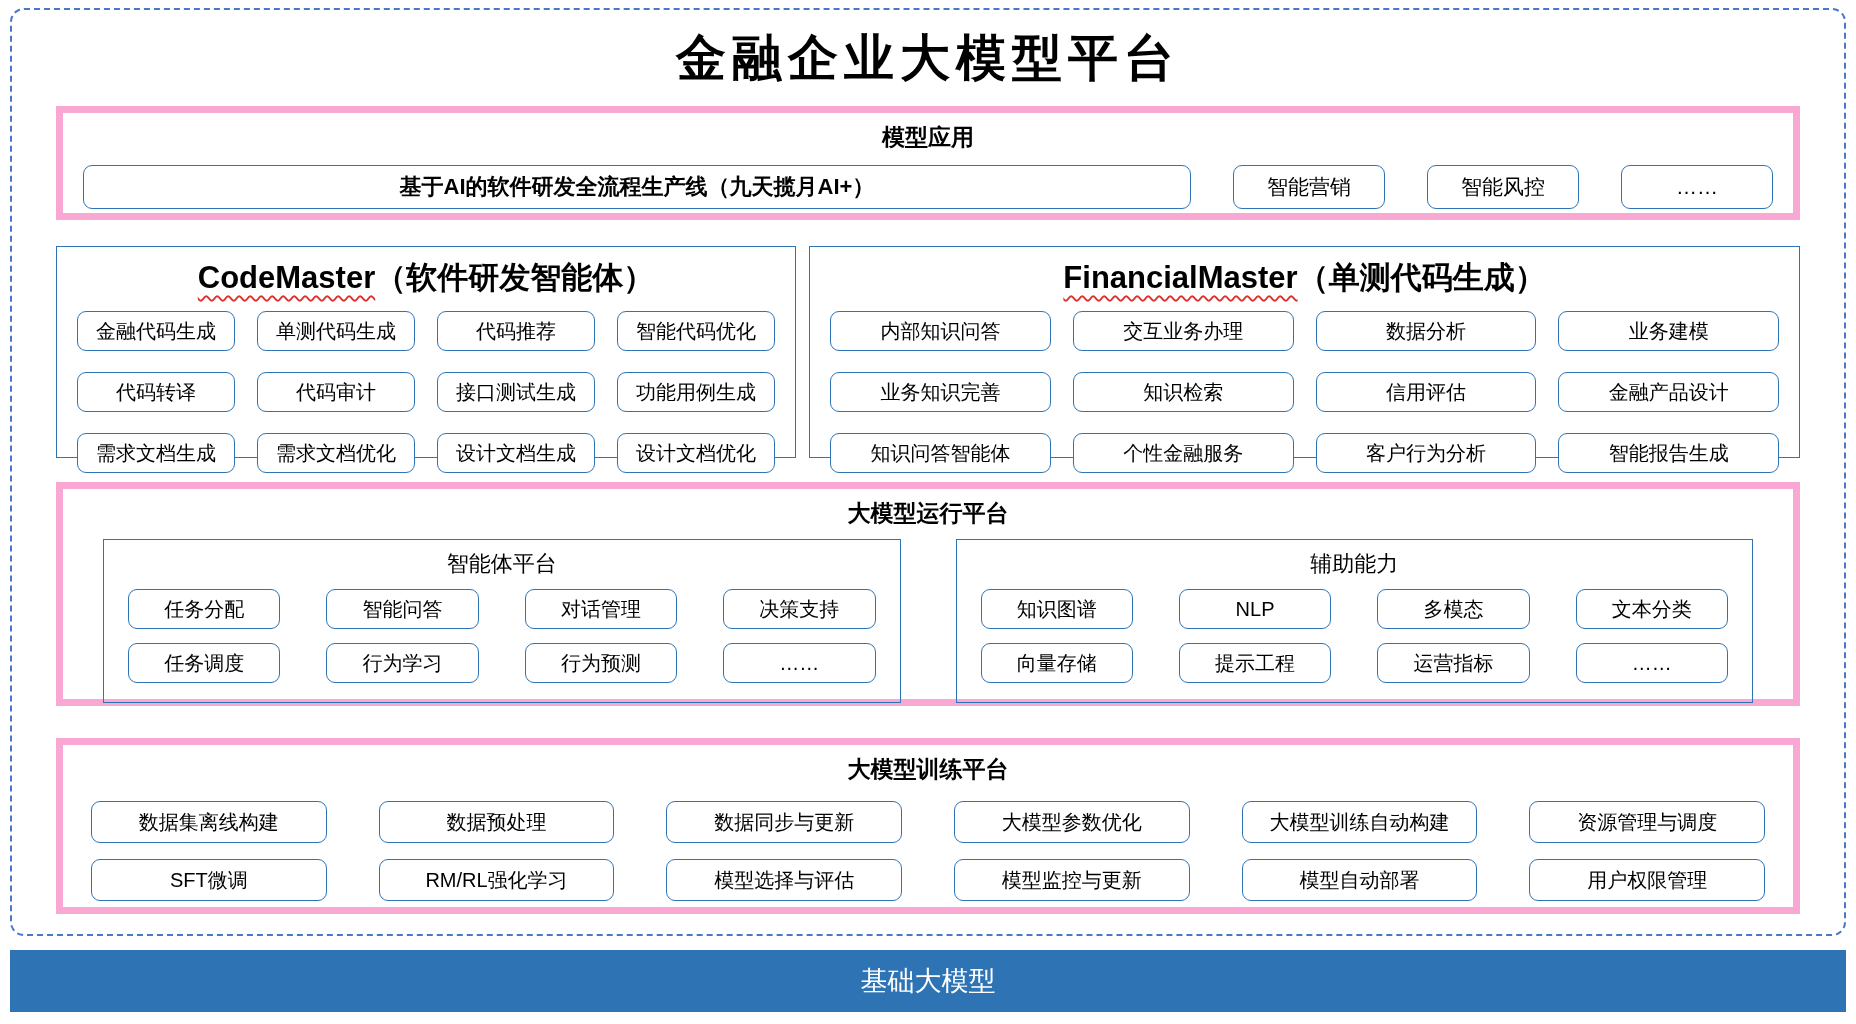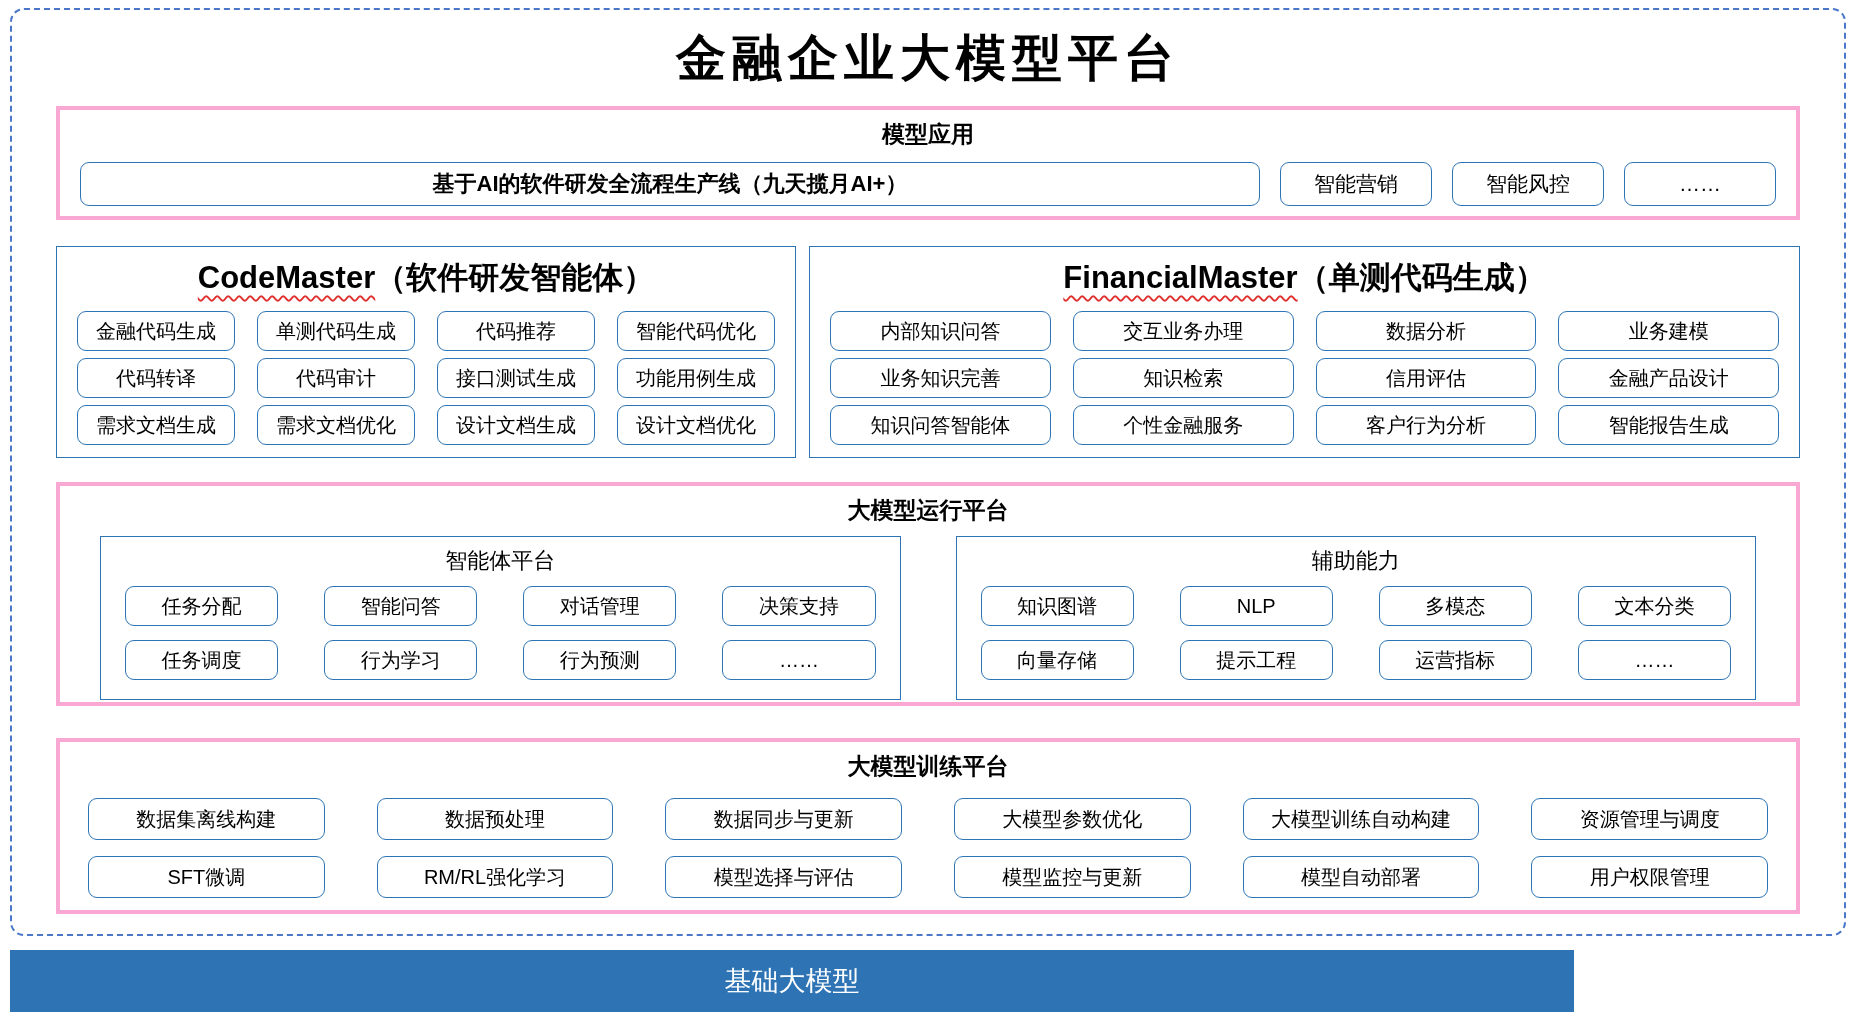--- a/index.html
+++ b/index.html
@@ -19,35 +19,35 @@
     text-align: center;
     font-family: "DejaVu Serif", "Liberation Serif", serif;
     font-weight: bold;
     font-size: 50px;
     letter-spacing: 6px;
     padding-top: 16px;
     line-height: 64px;
   }
 
   .sec {
-    border: 4px solid #f9a8d4;
+    border: 7px solid #f9a8d4;
     width: 100%;
   }
   .sec-header {
     text-align: center;
     font-weight: bold;
     font-size: 23px;
     padding-top: 9px;
   }
 
   
   .sec-app { height: 114px; margin-top: 16px; }
   .app-row {
     display: flex;
-    gap: 20px;
+    gap: 42px;
     padding: 0 20px;
     margin-top: 12px;
     height: 44px;
   }
   .pill {
     border: 1.5px solid #2E75B6;
     border-radius: 9px;
     background: #fff;
     display: flex;
     align-items: center;
@@ -67,21 +67,21 @@
   .squiggle {
     text-decoration-line: underline;
     text-decoration-style: wavy;
     text-decoration-color: #E0302D;
     text-decoration-thickness: 2px;
     text-underline-offset: 7px;
   }
   .grid4 {
     display: grid;
     grid-template-columns: repeat(4, 1fr);
-    gap: 7px 22px;
+    gap: 21px 22px;
     padding: 0 20px;
     margin-top: 12px;
   }
   .grid4 .pill, .grid6 .pill { height: 40px; font-size: 20px; }
 
   
   .sec-runtime { height: 224px; margin-top: 24px; }
   .sub-row { display: flex; gap: 55px; padding: 0 40px; margin-top: 10px; }
   .sub-box { flex: 1; border: 1px solid #2E75B6; height: 164px; }
   .sub-header { text-align: center; font-size: 22px; font-weight: normal; padding-top: 9px; }
@@ -94,21 +94,21 @@
     grid-template-columns: repeat(6, 1fr);
     gap: 16px 52px;
     padding: 0 28px;
     margin-top: 16px;
   }
   .grid6 .pill { height: 42px; text-align: right; }
 
   
   .base-bar {
     margin: 14px 10px 0 10px;
-    width: 1564px;
+    width: 1836px;
     height: 62px;
     background: #2E74B5;
     color: #ffffff;
     display: flex;
     align-items: center;
     justify-content: center;
     font-size: 27px;
   }
 </style>
 </head>

